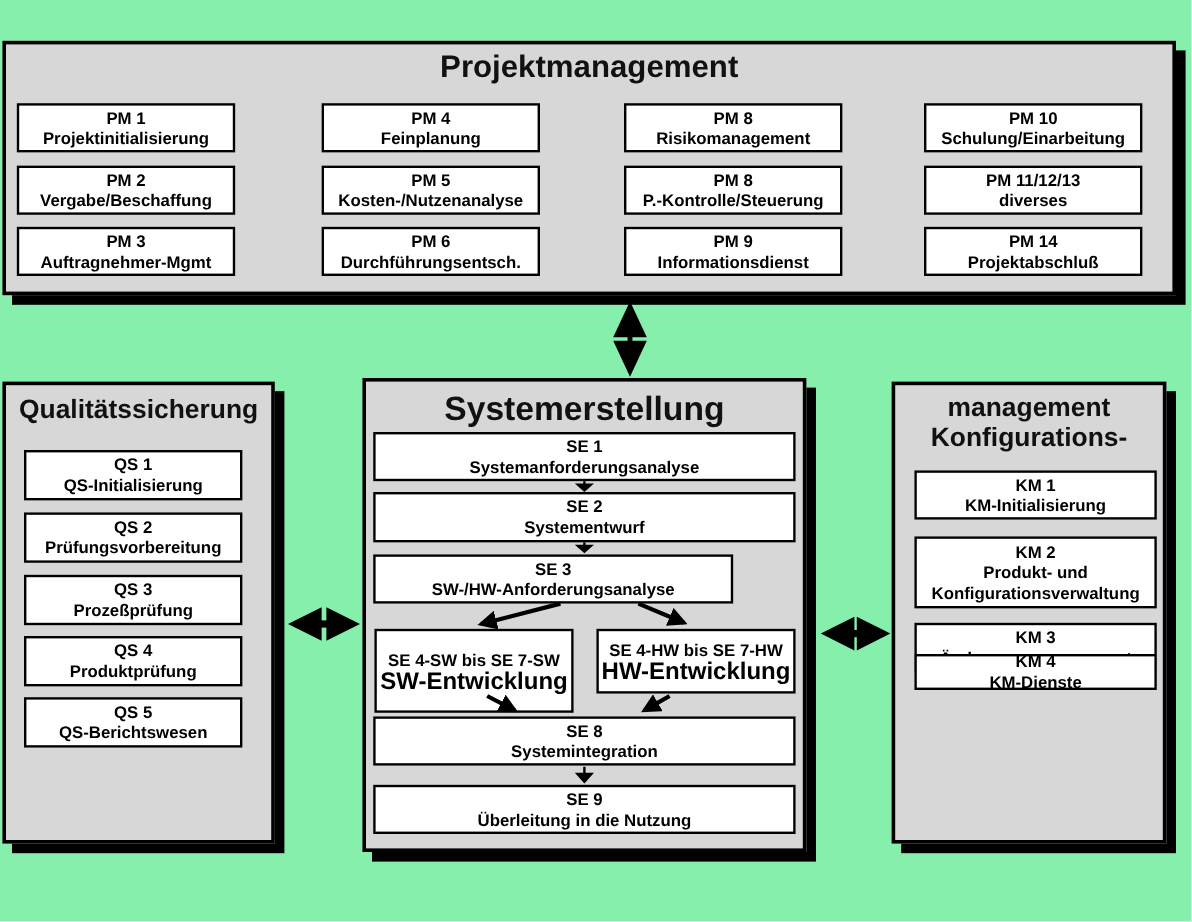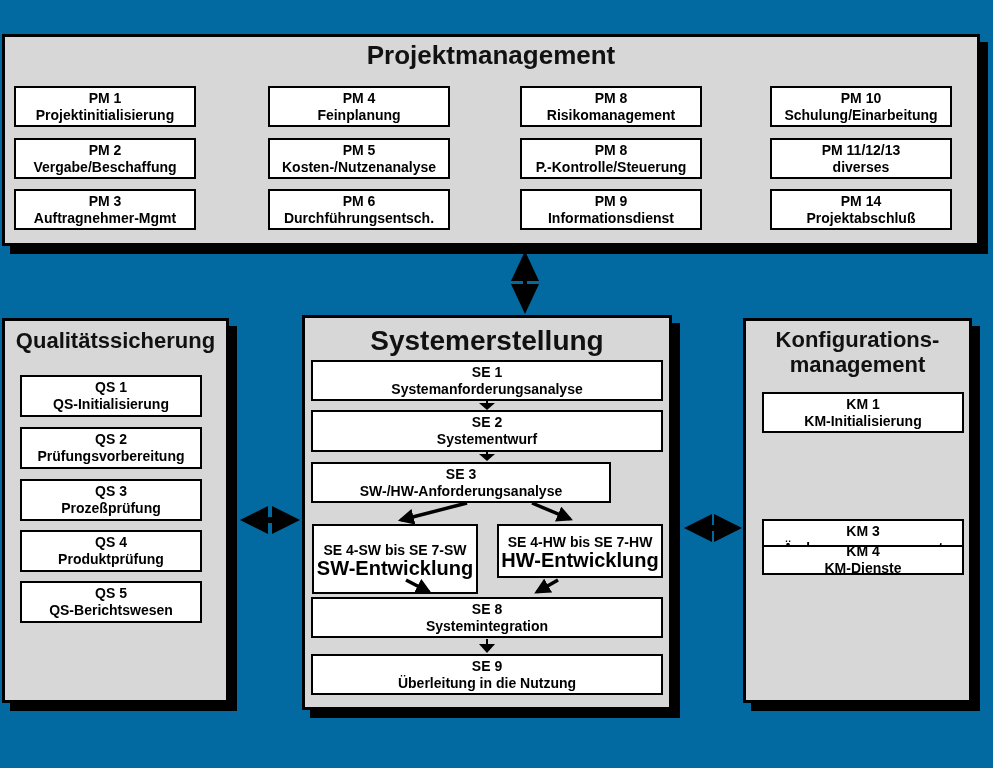--- a/index.html
+++ b/index.html
@@ -1,17 +1,17 @@
 <!DOCTYPE html>
 <html><head>
 <meta charset="utf-8">
 <style>
   html,body{margin:0;padding:0;background:#fff;}
   .canvas{
-    position:relative;width:993px;height:768px;background:#0369a1;overflow:hidden;
+    position:relative;width:993px;height:768px;background:#86efac;overflow:hidden;
     font-family:"Liberation Sans", sans-serif;color:#000;
   }
   .panel{
     position:absolute;background:#d7d7d7;border:3px solid #000;
     box-shadow:8px 8px 0 #000;box-sizing:border-box;z-index:1;
   }
   .ptitle{
     position:absolute;z-index:2;text-align:center;font-weight:bold;color:#111;
     letter-spacing:0px;
   }
@@ -36,22 +36,22 @@
 
   <div class="panel" style="left:2px;top:34px;width:978px;height:212px"></div>
   <div class="panel" style="left:2px;top:318px;width:227px;height:385px"></div>
   <div class="panel" style="left:302px;top:315px;width:370px;height:395px"></div>
   <div class="panel" style="left:743px;top:318px;width:229px;height:385px"></div>
 
   <div class="ptitle" style="left:2px;top:41px;width:978px;font-size:26px;line-height:28px">Projektmanagement</div>
   <div class="ptitle" style="left:2px;top:329px;width:227px;font-size:22px;line-height:24px">Qualitätssicherung</div>
   <div class="ptitle" style="left:302px;top:326px;width:370px;font-size:28px;line-height:30px">Systemerstellung</div>
   <div class="ptitle" style="left:743px;top:327px;width:229px;font-size:22px;line-height:25px">
+    <div>management</div>
     <div>Konfigurations-</div>
-    <div>management</div>
   </div>
 
   <div class="item" style="left:14px;top:86px;width:182px;height:41px">
     <span class="code">PM 1</span>
     <span class="lbl">Projektinitialisierung</span>
   </div>
   <div class="item" style="left:14px;top:138px;width:182px;height:41px">
     <span class="code">PM 2</span>
     <span class="lbl">Vergabe/Beschaffung</span>
   </div>
@@ -142,20 +142,24 @@
     <span class="lbl">Systemintegration</span>
   </div>
   <div class="item" style="left:311px;top:654px;width:352px;height:41px">
     <span class="code">SE 9</span>
     <span class="lbl">Überleitung in die Nutzung</span>
   </div>
 
   <div class="item" style="left:762px;top:392px;width:202px;height:41px">
     <span class="code">KM 1</span>
     <span class="lbl">KM-Initialisierung</span>
+  </div>
+  <div class="item" style="left:762px;top:447px;width:202px;height:60px">
+    <span class="code">KM 2</span>
+    <span class="lbl wrap">Produkt- und Konfigurationsverwaltung</span>
   </div>
   <div class="item" style="left:762px;top:519px;width:202px;height:41px">
     <span class="code">KM 3</span>
     <span class="lbl">Änderungsmanagement</span>
   </div>
   <div class="item" style="left:762px;top:545px;width:202px;height:30px">
     <span class="code">KM 4</span>
     <span class="lbl">KM-Dienste</span>
   </div>
 

